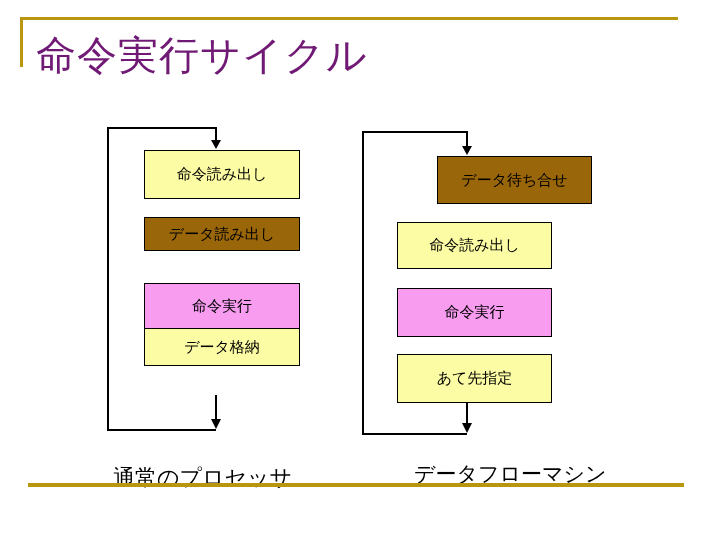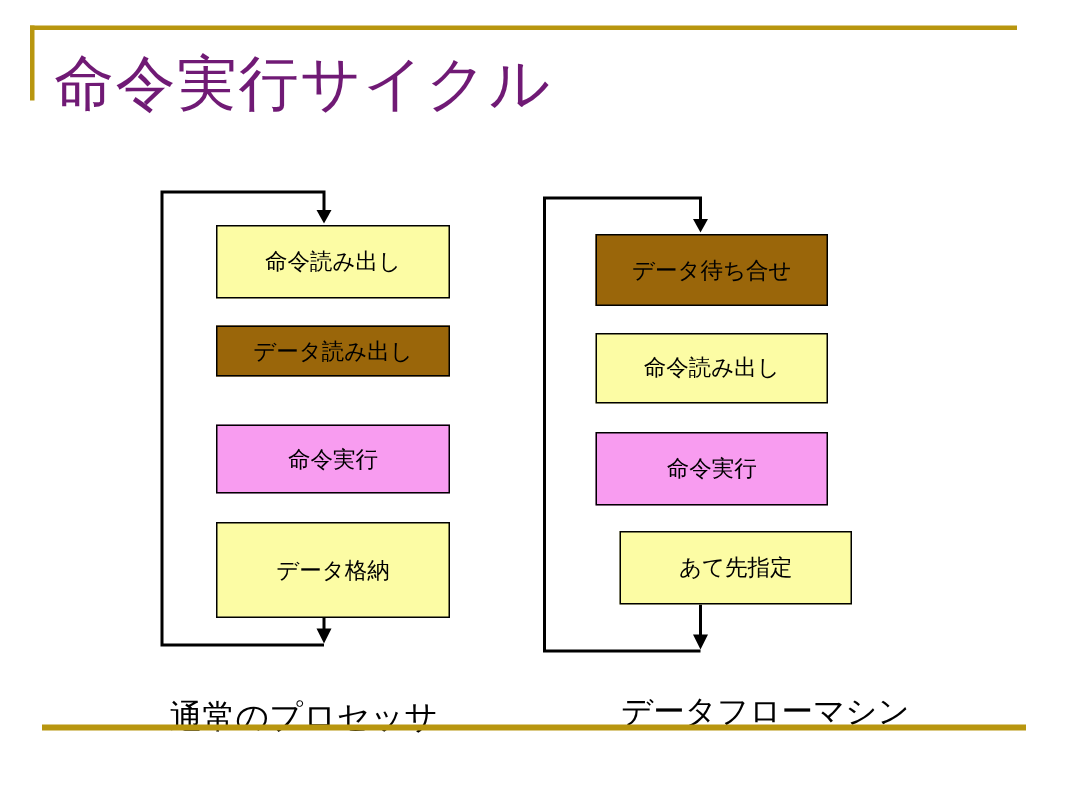--- a/index.html
+++ b/index.html
@@ -29,24 +29,24 @@
     border:1.5px solid #000000;
     display:flex;align-items:center;justify-content:center;
     font-size:15px;color:#000000;
     white-space:nowrap;
   }
   
   .lb{left:144px;width:156px;}
   .lb1{top:150px;height:49px;}
   .lb2{top:217px;height:34px;}
   .lb3{top:283px;height:46px;}
-  .lb4{top:348px;height:64px;}
+  .lb4{top:328px;height:38px;}
   
   .rb{left:397px;width:155px;}
-  .rb1{top:156px;height:48px;}
+  .rb1{top:156px;height:48px;margin-left:40px;}
   .rb2{top:222px;height:47px;}
   .rb3{top:288px;height:49px;}
   .rb4{top:354px;height:49px;}
   .caption{
     position:absolute;
     font-size:22px;color:#000000;
     white-space:nowrap;
     margin-top:16px;
   }
   .caption-left{left:113px;top:447px;}
@@ -88,21 +88,21 @@
 
   <div class="flow-box rb rb1" style="background: rgb(154, 102, 10);">
     <span>データ待ち合せ</span>
   </div>
   <div class="flow-box rb rb2" style="background: rgb(252, 252, 164);">
     <span>命令読み出し</span>
   </div>
   <div class="flow-box rb rb3" style="background: rgb(248, 156, 240);">
     <span>命令実行</span>
   </div>
-  <div class="flow-box rb rb4" style="background: rgb(252, 252, 164); margin-left: 16px;">
+  <div class="flow-box rb rb4" style="background: rgb(252, 252, 164);">
     <span>あて先指定</span>
   </div>
 
   <div class="caption caption-left">通常のプロセッサ</div>
   <div class="caption caption-right">データフローマシン</div>
 
   <div class="rule rule-bottom"></div>
 
 </div>
 

